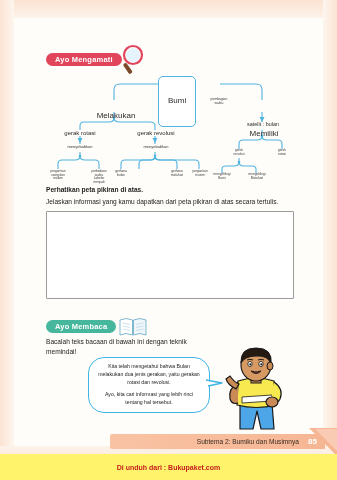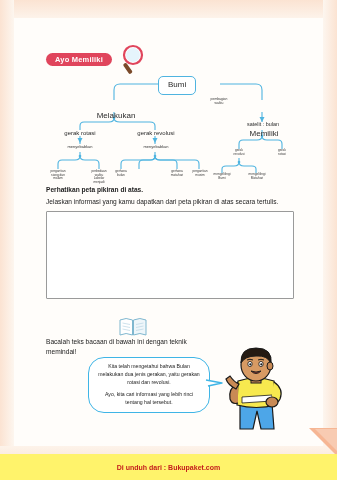--- a/index.html
+++ b/index.html
@@ -33,21 +33,21 @@
   .bookicon{position:absolute;left:118px;top:316px;width:30px;height:22px;}
 
   
   .diagram{position:absolute;left:40px;top:72px;width:290px;height:112px;}
   .node{
     position:absolute;color:#2b2b2b;text-align:center;line-height:1.1;
     white-space:pre-line;
   }
   .n-root{
     border:1.2px solid #4fb4e0;border-radius:5px;background:#fff;
-    font-size:8px;padding:4px 9px;
+    font-size:8px;padding:20px 9px;
   }
   .n-l1{font-size:8px;}
   .n-l2{font-size:6px;}
   .n-l3{font-size:4px;color:#3a3a3a;}
   .n-l4{font-size:3.2px;color:#3a3a3a;}
   .n-side{font-size:3.4px;color:#3a3a3a;}
   svg.lines{position:absolute;left:0;top:0;width:290px;height:112px;}
 
   
   .ptext{position:absolute;font-size:6.6px;color:#1d1d1d;}
@@ -97,21 +97,21 @@
 <body>
 
 <div class="page">
 
   <div class="frame-top"></div>
   <div class="frame-left"></div>
   <div class="frame-right"></div>
   <div class="frame-bottom"></div>
 
   <div class="badge badge-red">
-    <span>Ayo Memiliki</span>
+    <span>Ayo Mengamati</span>
   </div>
   <svg class="magnifier" viewBox="0 0 34 34">
     <circle cx="17" cy="12" r="9" fill="#ffffff" stroke="#e0455c" stroke-width="2.2"></circle>
     <circle cx="17" cy="12" r="7" fill="#dff1fb" opacity="0.8"></circle>
     <rect x="9.5" y="19.5" width="4" height="12" rx="1.6" fill="#7a4a2a" transform="rotate(-35 11.5 25)"></rect>
   </svg>
 
   <div class="diagram">
     <svg class="lines" viewBox="0 0 290 112">
       <g fill="none" stroke="#4fb4e0" stroke-width="1.1">
@@ -190,20 +190,23 @@
 Bumi</div>
     <div class="node n-l4" style="left:203px;top:101px;width:28px;">mengelilingi
 Matahari</div>
   </div>
 
   <div class="ptext t1">Perhatikan peta pikiran di atas.</div>
   <div class="ptext t2">Jelaskan informasi yang kamu dapatkan dari peta pikiran di atas secara tertulis.</div>
 
   <div class="answerbox"></div>
 
+  <div class="badge badge-green">
+    <span>Ayo Membaca</span>
+  </div>
   <svg class="bookicon" viewBox="0 0 30 22">
     <path d="M2 4 Q8 1 14.5 4 L14.5 19 Q8 16 2 19 Z" fill="#ffffff" stroke="#7fb7cf" stroke-width="1"></path>
     <path d="M28 4 Q22 1 15.5 4 L15.5 19 Q22 16 28 19 Z" fill="#eef6fa" stroke="#7fb7cf" stroke-width="1"></path>
     <g stroke="#b9d6e4" stroke-width="0.7">
       <line x1="4.5" y1="7" x2="12" y2="8.5"></line>
         <line x1="4.5" y1="10" x2="12" y2="11.5"></line>
       <line x1="4.5" y1="13" x2="12" y2="14.5"></line>
       <line x1="18" y1="8.5" x2="25.5" y2="7"></line>
         <line x1="18" y1="11.5" x2="25.5" y2="10"></line>
       <line x1="18" y1="14.5" x2="25.5" y2="13"></line>
@@ -246,20 +249,24 @@
     <circle cx="36.3" cy="19.3" r="1.1" fill="#1a1a1a"></circle>
     <ellipse cx="47" cy="19" rx="2.2" ry="2.6" fill="#fff" stroke="#1a1a1a" stroke-width="0.8"></ellipse>
     <circle cx="47.3" cy="19.3" r="1.1" fill="#1a1a1a"></circle>
 
     <path d="M33 15 Q36 13.5 39 15" fill="none" stroke="#1a1a1a" stroke-width="1"></path>
     <path d="M44 15 Q47 13.5 50 15" fill="none" stroke="#1a1a1a" stroke-width="1"></path>
 
     <path d="M37 26 Q42 31 47 26 Q42 28 37 26 Z" fill="#8c3a36" stroke="#1a1a1a" stroke-width="0.9"></path>
   </svg>
 
+  <div class="footer">
+    <span class="footer-label">Subtema 2: Bumiku dan Musimnya</span>
+    <span class="pagenum">85</span>
+  </div>
   <svg class="corner" viewBox="0 0 28 28">
     <path d="M0 0 L28 0 L28 28 Z" fill="#f6b694"></path>
     <path d="M6 1 L28 1 L28 23 Z" fill="#fdf3ea" opacity="0.35"></path>
   </svg>
 
   <div class="dlbar">
     <span>Di unduh dari : Bukupaket.com</span>
   </div>
 
 </div>

